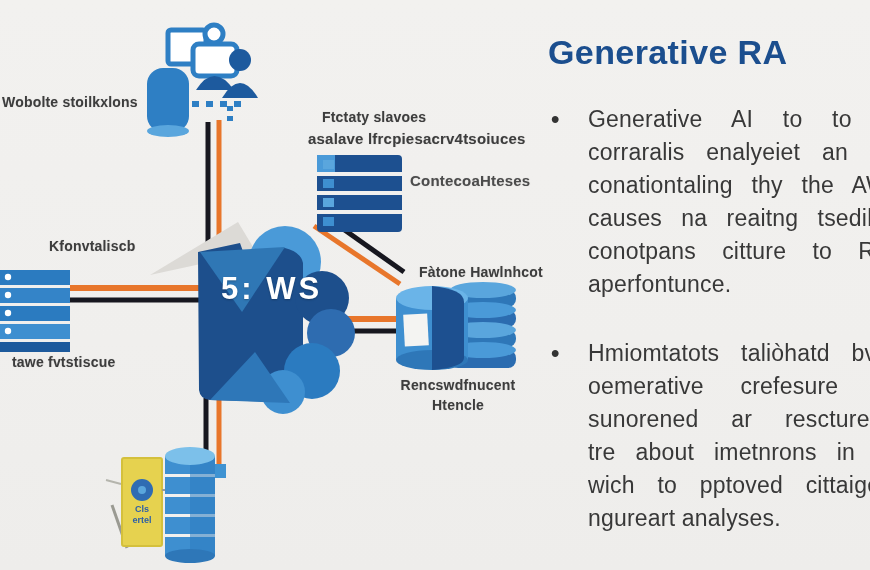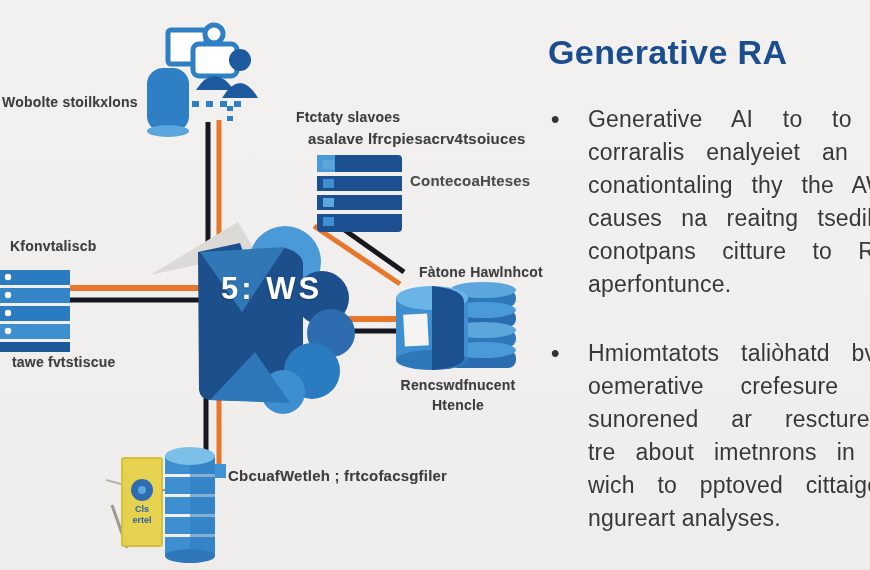--- a/index.html
+++ b/index.html
@@ -143,29 +143,28 @@
       <rect x="165" y="494" width="50" height="3" fill="#f1f0ee"></rect>
       <rect x="165" y="514" width="50" height="3" fill="#f1f0ee"></rect>
       <rect x="165" y="534" width="50" height="3" fill="#f1f0ee"></rect>
       <path d="M190,456 h25 v100 h-25 z" fill="#2b7bc0" opacity="0.55"></path>
       <ellipse cx="190" cy="456" rx="25" ry="9" fill="#7cc0ea"></ellipse>
       <ellipse cx="190" cy="556" rx="25" ry="7" fill="#2e77b8"></ellipse>
     </g>
   </svg>
 
   <div class="label" style="left:2px;top:94px;">Wobolte stoilkxlons</div>
-  <div class="label" style="left:10px;top:238px;">Kfonvtaliscb</div>
+  <div class="label" style="left:1px;top:238px;padding-left:48px;">Kfonvtaliscb</div>
   <div class="label" style="left:12px;top:354px;">tawe fvtstiscue</div>
-  <div class="label" style="left:296px;top:109px;text-align:right;">Ftctaty slavoes</div>
+  <div class="label" style="left:322px;top:109px;text-align:right;">Ftctaty slavoes</div>
   <div class="label small" style="left:308px;top:130px;">asalave lfrcpiesacrv4tsoiuces</div>
   <div class="label" style="left:410px;top:172px;font-size:15px;color:#4c4c4c;">ContecoaHteses</div>
   <div class="label" style="left:393px;top:264px;padding-left:26px;">Fàtone Hawlnhcot</div>
   <div class="label center" style="left:396px;top:377px;width:124px;">Rencswdfnucent</div>
   <div class="label center" style="left:396px;top:397px;width:124px;">Htencle</div>
-  <div class="label" style="left:228px;top:467px;font-size:15px;">CbcuafWetleh ; frtcofacsgfiler</div>
 
   <div class="aws-text">5: WS</div>
   <div class="card-text" style="left:125px;top:504px;">Cls</div>
   <div class="card-text" style="left:125px;top:515px;">ertel</div>
 
   <div class="panel-title">Generative RA</div>
 
   <div class="bullet-dot" style="top:105px;">•</div>
   <div class="r-block" style="top:103px;">
     <div class="r-line">Generative AI to to t</div>

